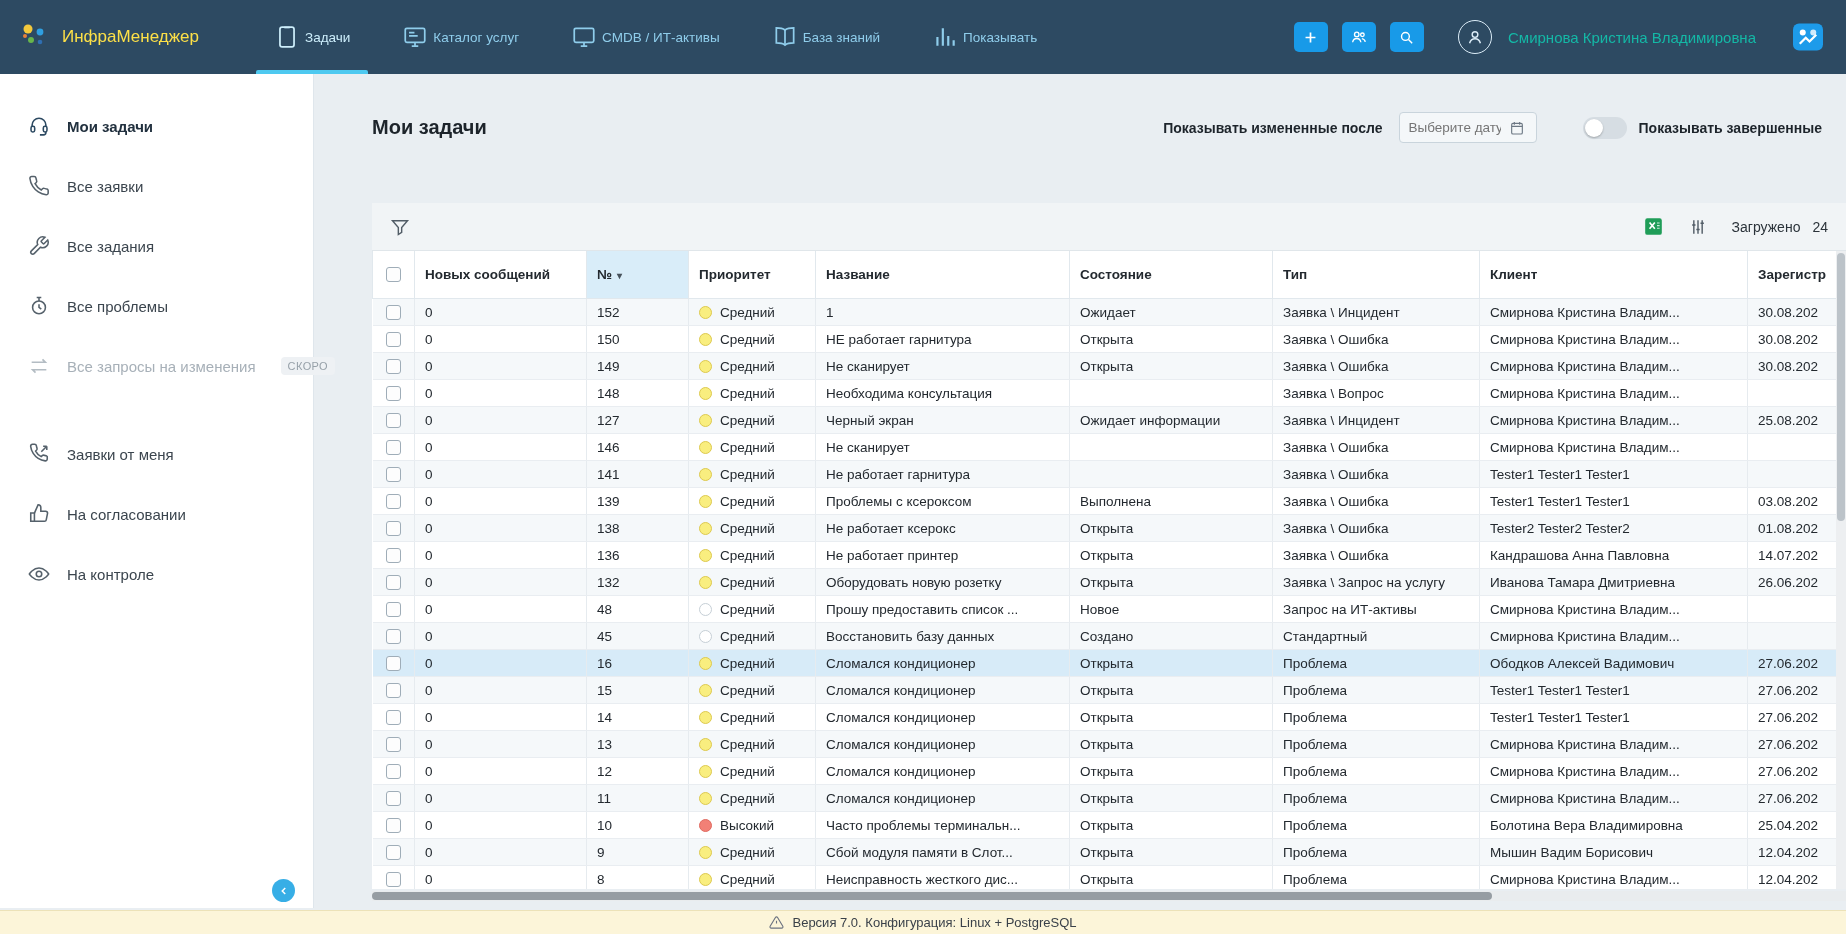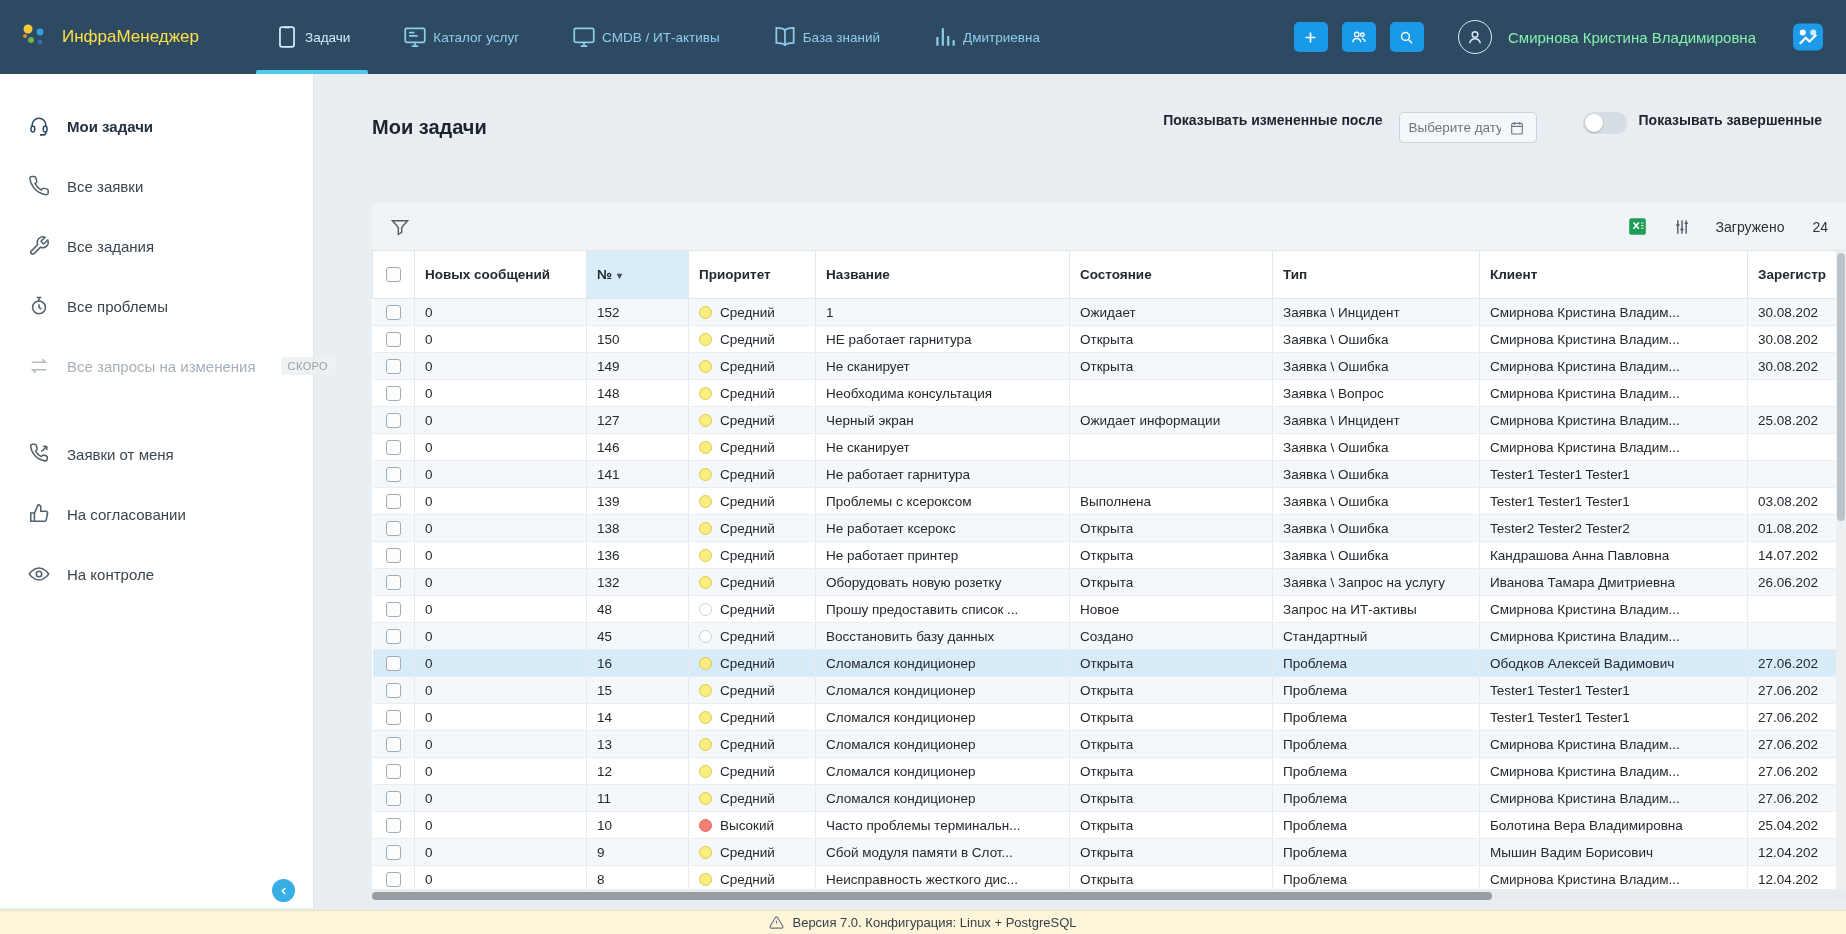--- a/index.html
+++ b/index.html
@@ -16,54 +16,54 @@
   
   .topnav{position:absolute;left:0;top:0;right:0;height:74px;background:var(--topbar-bg);display:flex;align-items:stretch;z-index:10;}
   .brand{display:flex;align-items:center;padding-left:18px;width:248px;flex:none;}
   .brand-name{color:#fde047;font-size:17px;margin-left:10px;white-space:nowrap;}
   .nav-items{display:flex;align-items:stretch;}
   .nav-item{position:relative;display:flex;flex-direction:row;align-items:center;justify-content:center;gap:5px;padding:0 26px;color:var(--nav-text);font-size:13.5px;cursor:pointer;white-space:nowrap;}
   .nav-item.active{color:#cdeefb;}
   .nav-item.active::after{content:"";position:absolute;left:8px;right:8px;bottom:0;height:4px;background:var(--nav-active);border-radius:2px 2px 0 0;}
   .nav-right{margin-left:auto;display:flex;align-items:center;padding-right:18px;}
   .icon-btn{width:34px;height:30px;border-radius:5px;background:var(--action-button);display:flex;align-items:center;justify-content:center;color:#fff;margin-left:14px;cursor:pointer;border:none;}
-  .user-chip{display:flex;align-items:center;gap:16px;margin-left:34px;color:#86efac;font-size:15px;white-space:nowrap;text-align:right;}
+  .user-chip{display:flex;align-items:center;gap:16px;margin-left:34px;color:#14b8a6;font-size:15px;white-space:nowrap;text-align:right;}
   .avatar{width:34px;height:34px;border-radius:50%;border:1.5px solid #dcedf8;display:flex;align-items:center;justify-content:center;color:#dcedf8;}
   .product-logo{margin-left:32px;cursor:pointer;}
 
   
   .sidebar{position:absolute;left:0;top:74px;width:314px;bottom:26px;background:#fff;border-right:1px solid #dfe6ec;z-index:5;padding-top:22px;}
   .side-item{display:flex;align-items:center;gap:17px;padding:19px 28px;font-size:15px;color:#3b454e;cursor:pointer;white-space:nowrap;}
   .side-item .s-ico{color:#55616b;flex:none;}
   .side-item.active{color:var(--sidebar-active);font-weight:bold;}
   .side-item.active .s-ico{color:#2d4a62;}
   .side-item.disabled{color:#a7b0b8;cursor:default;}
   .side-item.disabled .s-ico{color:#b3bcc3;}
   .soon-badge{font-size:11px;color:#97a1a9;background:#eef1f4;border-radius:4px;padding:3px 7px;margin-left:8px;letter-spacing:.4px;font-weight:normal;}
   .side-gap{height:28px;}
   .collapse-btn{position:absolute;left:272px;bottom:6px;width:23px;height:23px;border-radius:50%;background:#37aee6;color:#fff;display:flex;align-items:center;justify-content:center;cursor:pointer;border:none;}
 
   
   .content{position:absolute;left:314px;top:74px;right:0;bottom:26px;background:#e9eef2;overflow:hidden;}
   .page-header{display:flex;align-items:center;padding:38px 24px 0 58px;}
   .page-title{font-size:20px;font-weight:bold;color:#1d242b;}
-  .header-controls{margin-left:auto;display:flex;align-items:flex-start;}
+  .header-controls{margin-left:auto;display:flex;align-items:center;}
   .ctl-label{font-size:14px;font-weight:bold;color:#1d242b;white-space:nowrap;}
   .date-box{display:flex;align-items:center;gap:8px;margin-left:16px;width:138px;height:31px;border:1px solid #c9d4dc;border-radius:4px;background:#f4f7f9;padding:0 9px;}
   .date-box input{border:none;background:transparent;outline:none;width:92px;font-size:13.5px;color:#7f1d1d;font-family:inherit;}
   .toggle{margin-left:46px;width:44px;height:22px;border-radius:11px;background:#d6dde3;position:relative;cursor:pointer;flex:none;}
   .toggle::after{content:"";position:absolute;left:2px;top:2px;width:18px;height:18px;border-radius:50%;background:#fff;box-shadow:0 1px 2px rgba(0,0,0,.25);}
   .toggle+.ctl-label{margin-left:12px;}
 
   
   .panel{margin:60px 0 0 58px;}
   .toolbar{height:48px;background:#f1f4f6;display:flex;align-items:center;padding:0 18px;border-bottom:1px solid #e0e6ea;}
   .toolbar .t-right{margin-left:auto;display:flex;align-items:center;gap:24px;}
   .t-ico{color:#515c66;cursor:pointer;}
-  .loaded{font-size:14px;color:#2b333a;display:flex;gap:28px;}
+  .loaded{font-size:14px;color:#2b333a;display:flex;gap:12px;}
   .table-wrap{position:relative;height:638px;overflow:hidden;background:#fff;}
   table.grid{border-collapse:collapse;table-layout:fixed;width:1535px;background:#fff;}
   .grid th{background:#fff;font-weight:bold;font-size:13.5px;text-align:left;padding:16px 10px;height:30px;border:1px solid #e1e8ed;border-top:none;white-space:nowrap;overflow:hidden;cursor:pointer;}
   .grid th.th-num{background:#d9edf9;}
   .caret{font-size:10px;color:#47525b;margin-left:5px;}
   .grid td{font-size:13.5px;color:#23292f;padding:0 10px;height:27px;border-right:1px solid #e6ebef;border-bottom:1px solid #e9edf1;white-space:nowrap;overflow:hidden;}
   .grid td.c-check,.grid th.c-check{text-align:center;padding:0;}
   .grid tr.alt td{background:#f5f8fa;}
   .grid tr.hl td{background:var(--row-highlight);}
   .checkbox{display:inline-block;width:15px;height:15px;border:1px solid #9fadb8;border-radius:3px;background:#fdfdfd;vertical-align:middle;cursor:pointer;}
@@ -132,21 +132,21 @@
           </svg>
       </span>
       <span>База знаний</span>
     </div>
     <div class="nav-item">
       <span>
         <svg width="26" height="26" viewBox="0 0 24 24" fill="none" stroke="currentColor" stroke-width="2">
             <path d="M5 20v-8M10 20V4M15 20v-9M20 20v-5"></path>
           </svg>
       </span>
-      <span>Дмитриевна</span>
+      <span>Показывать</span>
     </div>
   </nav>
 
   <div class="nav-right">
     <button class="icon-btn">
       <svg width="17" height="17" viewBox="0 0 24 24" fill="none" stroke="#fff" stroke-width="2.4">
           <path d="M12 5v14M5 12h14"></path>
         </svg>
     </button>
     <button class="icon-btn">

